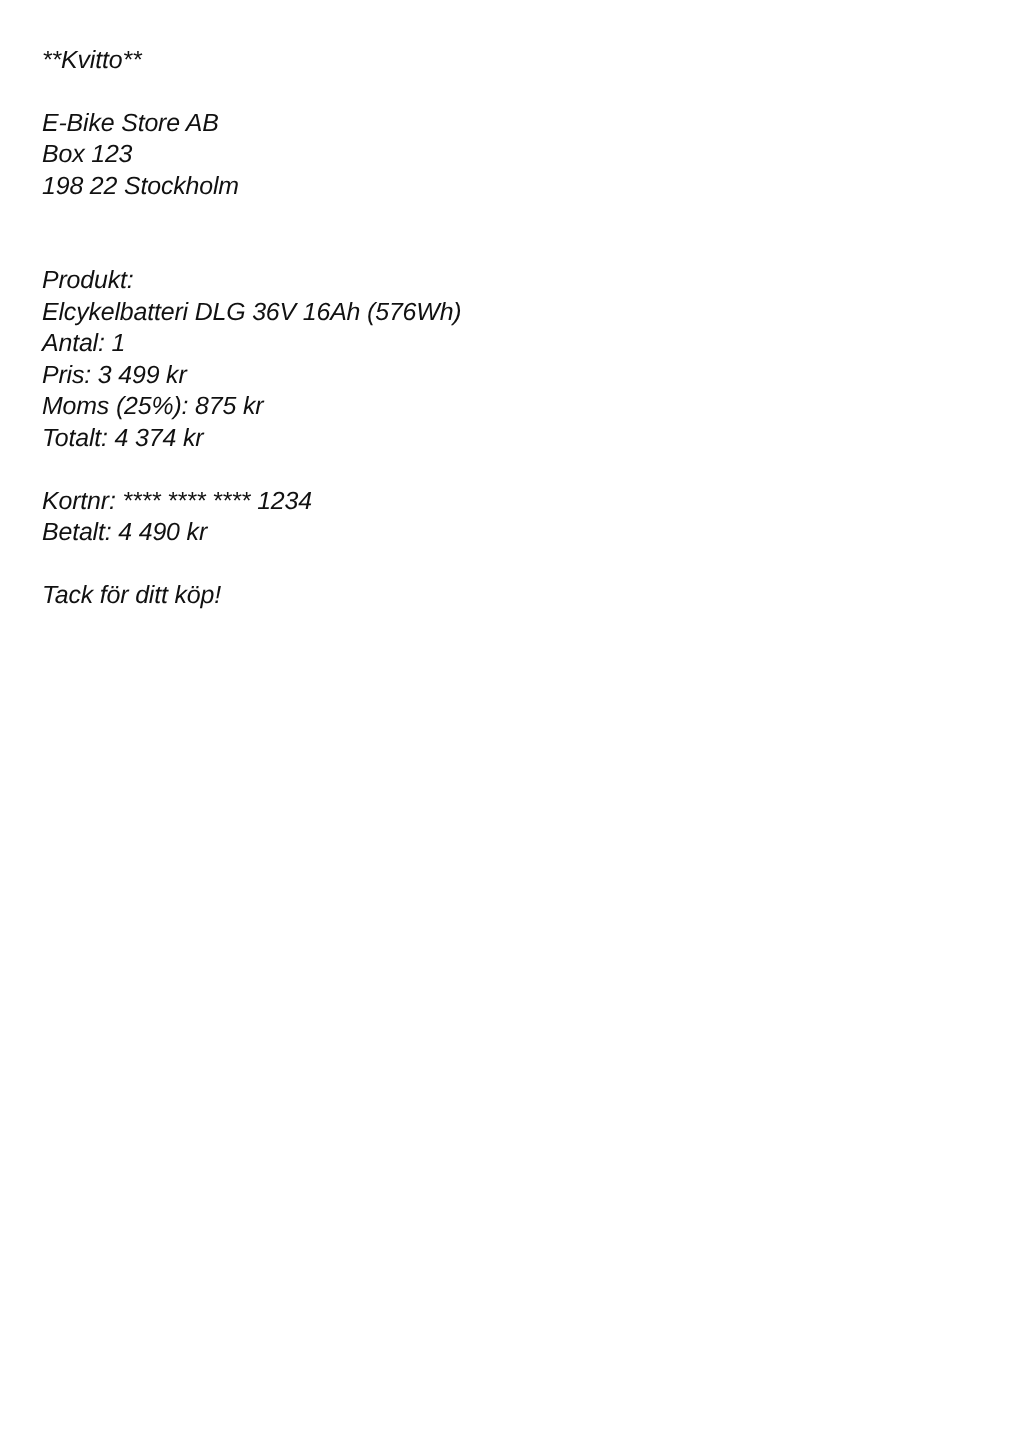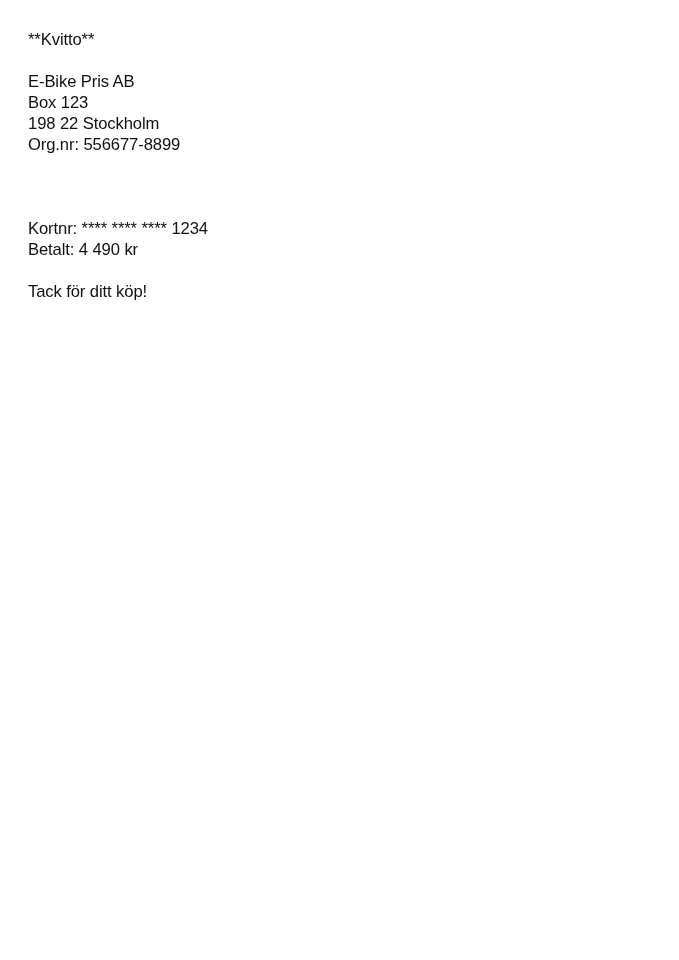--- a/index.html
+++ b/index.html
@@ -16,20 +16,21 @@
     color: #111111;
   }
   .doc {
     position: absolute;
     left: 28px;
     top: 29px;
     width: 630px;
     font-size: 16.6px;
     line-height: 21px;
     letter-spacing: -0.1px;
+    font-style: italic;
   }
   .line {
     display: block;
     white-space: pre;
     height: 21px;
   }
   .gap {
     display: block;
     height: 21px;
   }
@@ -41,29 +42,36 @@
   }
 </style>
 </head>
 <body>
 
 <div class="doc">
   <span class="line">**Kvitto**</span>
   <span class="gap"></span>
 
   <div>
-    <span class="line">E-Bike Pris AB</span>
+    <span class="line">E-Bike Store AB</span>
     <span class="line">Box 123</span>
     <span class="line">198 22 Stockholm</span>
-    <span class="line">Org.nr: 556677-8899</span>
   </div>
   <span class="gap"></span>
 
   <span class="gap"></span>
 
+  <div>
+    <span class="line">Produkt:</span>
+    <span class="line">Elcykelbatteri DLG 36V 16Ah (576Wh)</span>
+    <span class="line">Antal: 1</span>
+    <span class="line">Pris: 3 499 kr</span>
+    <span class="line">Moms (25%): 875 kr</span>
+    <span class="line">Totalt: 4 374 kr</span>
+  </div>
   <span class="gap"></span>
 
   <div>
     <span class="line">Kortnr: **** **** **** 1234</span>
     <span class="line">Betalt: 4 490 kr</span>
   </div>
   <span class="gap"></span>
 
   <span class="line">Tack för ditt köp!</span>
   <span class="gap"></span>

